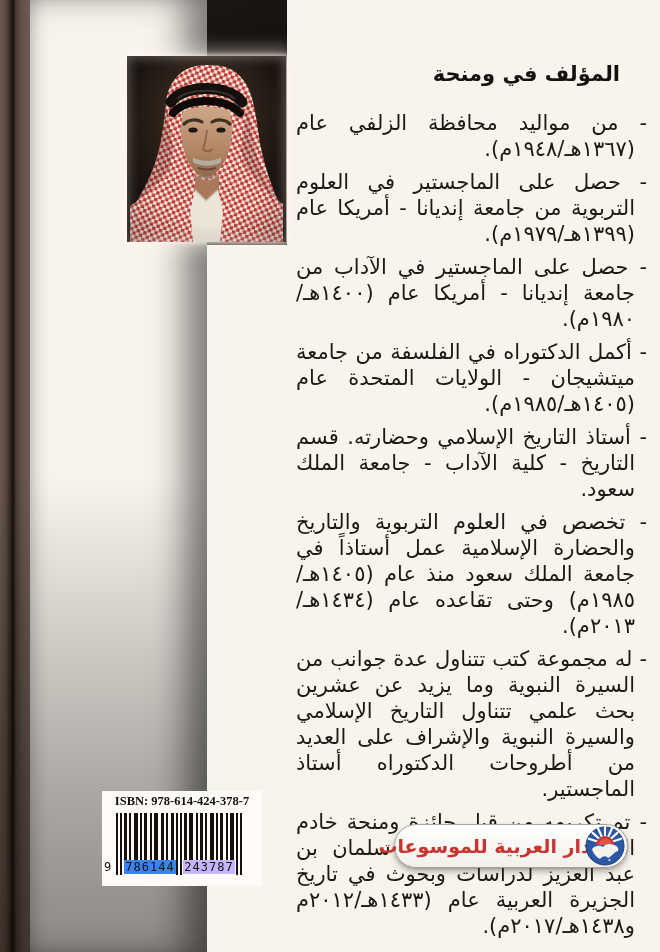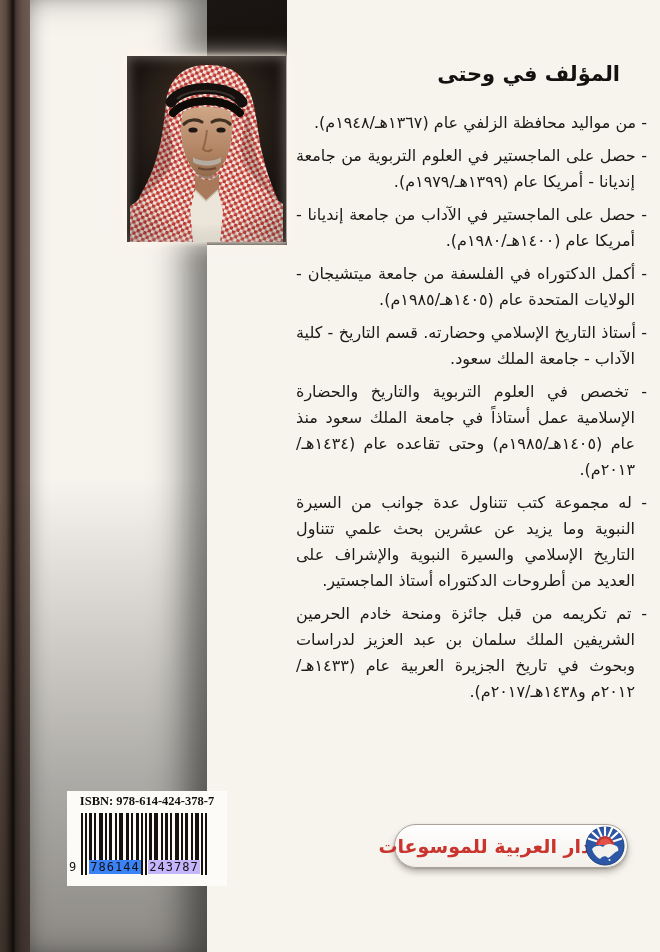--- a/index.html
+++ b/index.html
@@ -44,28 +44,28 @@
 
   
   .bio-title {
     position: absolute; top: 62px; right: 40px;
     direction: rtl; font-size: 21px; font-weight: bold; color: #141210;
     z-index: 4; letter-spacing: 0;
   }
   .bio-list {
     position: absolute; top: 110px; left: 296px; right: 13px;
     direction: rtl; text-align: justify;
-    font-size: 16px; line-height: 26px; color: #1c1a17;
+    font-size: 21px; line-height: 26px; color: #1c1a17;
     z-index: 4;
   }
   .bio-item { margin: 0 0 7px 0; padding-right: 12px; text-indent: -12px; }
 
   
   .barcode-box {
-    position: absolute; left: 67px; top: 791px; width: 160px; height: 95px;
+    position: absolute; left: 102px; top: 791px; width: 160px; height: 95px;
     background: #fcfbf8; z-index: 5;
   }
   .isbn-line {
     position: absolute; top: 3px; left: 0; right: 0; text-align: center;
     font-family: "Liberation Serif", serif; font-size: 12.5px; font-weight: bold;
     color: #12100e; white-space: nowrap;
   }
   .bars-wrap { position: absolute; left: 14px; top: 22px; height: 62px; display: flex; align-items: flex-start; }
   .bars-wrap .bar { background: #14110e; height: 48px; }
   .bars-wrap .bar.tall { height: 62px; }
@@ -146,21 +146,21 @@
     <ellipse cx="66" cy="74" rx="4.6" ry="2.6" fill="#1f1711"></ellipse>
     <ellipse cx="94" cy="74" rx="4.6" ry="2.6" fill="#1f1711"></ellipse>
     <path d="M80 74 C79 82 78 88 76 93 C79 96 83 96 85 93" stroke="rgba(120,70,45,.55)" stroke-width="2" fill="none"></path>
     <path d="M66 101 C72 106 88 106 94 101 L94 106 C87 111 73 111 66 106 Z" fill="#b5aca1"></path>
     <path d="M71 112 C77 114 83 114 89 112" stroke="#6d4a38" stroke-width="2" fill="none"></path>
     <path d="M70 119 C76 123 84 123 90 119" stroke="rgba(160,158,150,.45)" stroke-width="3" fill="none"></path>
     <rect width="159" height="186" fill="url(#vig)"></rect>
   </svg>
 </div>
 
-<div class="bio-title">المؤلف في وحتى</div>
+<div class="bio-title">المؤلف في ومنحة</div>
 <div class="bio-list">
   <p class="bio-item">- من مواليد محافظة الزلفي عام (١٣٦٧هـ/١٩٤٨م).</p>
   <p class="bio-item">- حصل على الماجستير في العلوم التربوية من جامعة إنديانا - أمريكا عام (١٣٩٩هـ/١٩٧٩م).</p>
   <p class="bio-item">- حصل على الماجستير في الآداب من جامعة إنديانا - أمريكا عام (١٤٠٠هـ/١٩٨٠م).</p>
   <p class="bio-item">- أكمل الدكتوراه في الفلسفة من جامعة ميتشيجان - الولايات المتحدة عام (١٤٠٥هـ/١٩٨٥م).</p>
   <p class="bio-item">- أستاذ التاريخ الإسلامي وحضارته. قسم التاريخ - كلية الآداب - جامعة الملك سعود.</p>
   <p class="bio-item">- تخصص في العلوم التربوية والتاريخ والحضارة الإسلامية عمل أستاذاً في جامعة الملك سعود منذ عام (١٤٠٥هـ/١٩٨٥م) وحتى تقاعده عام (١٤٣٤هـ/٢٠١٣م).</p>
   <p class="bio-item">- له مجموعة كتب تتناول عدة جوانب من السيرة النبوية وما يزيد عن عشرين بحث علمي تتناول التاريخ الإسلامي والسيرة النبوية والإشراف على العديد من أطروحات الدكتوراه أستاذ الماجستير.</p>
   <p class="bio-item">- تم تكريمه من قبل جائزة ومنحة خادم الحرمين الشريفين الملك سلمان بن عبد العزيز لدراسات وبحوث في تاريخ الجزيرة العربية عام (١٤٣٣هـ/٢٠١٢م و١٤٣٨هـ/٢٠١٧م).</p>
 </div>

